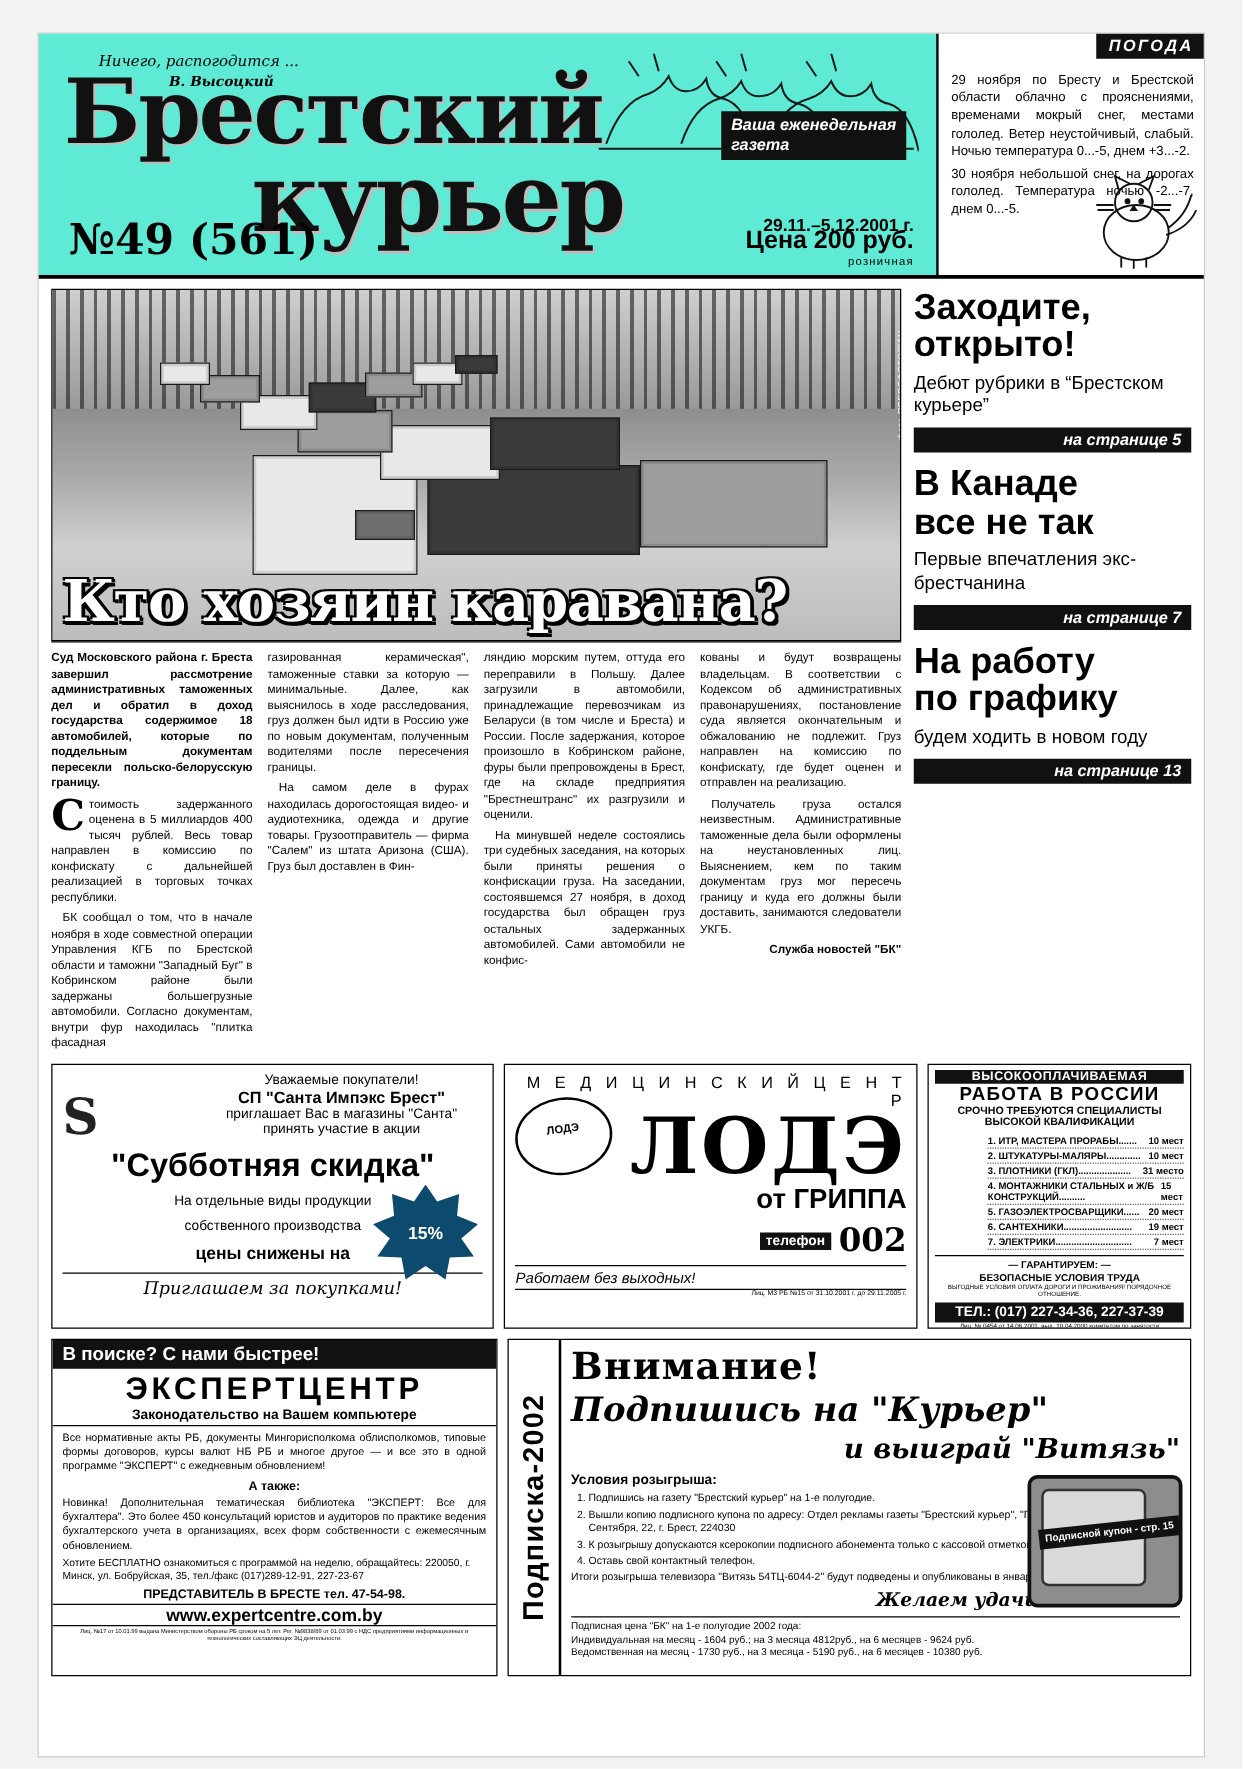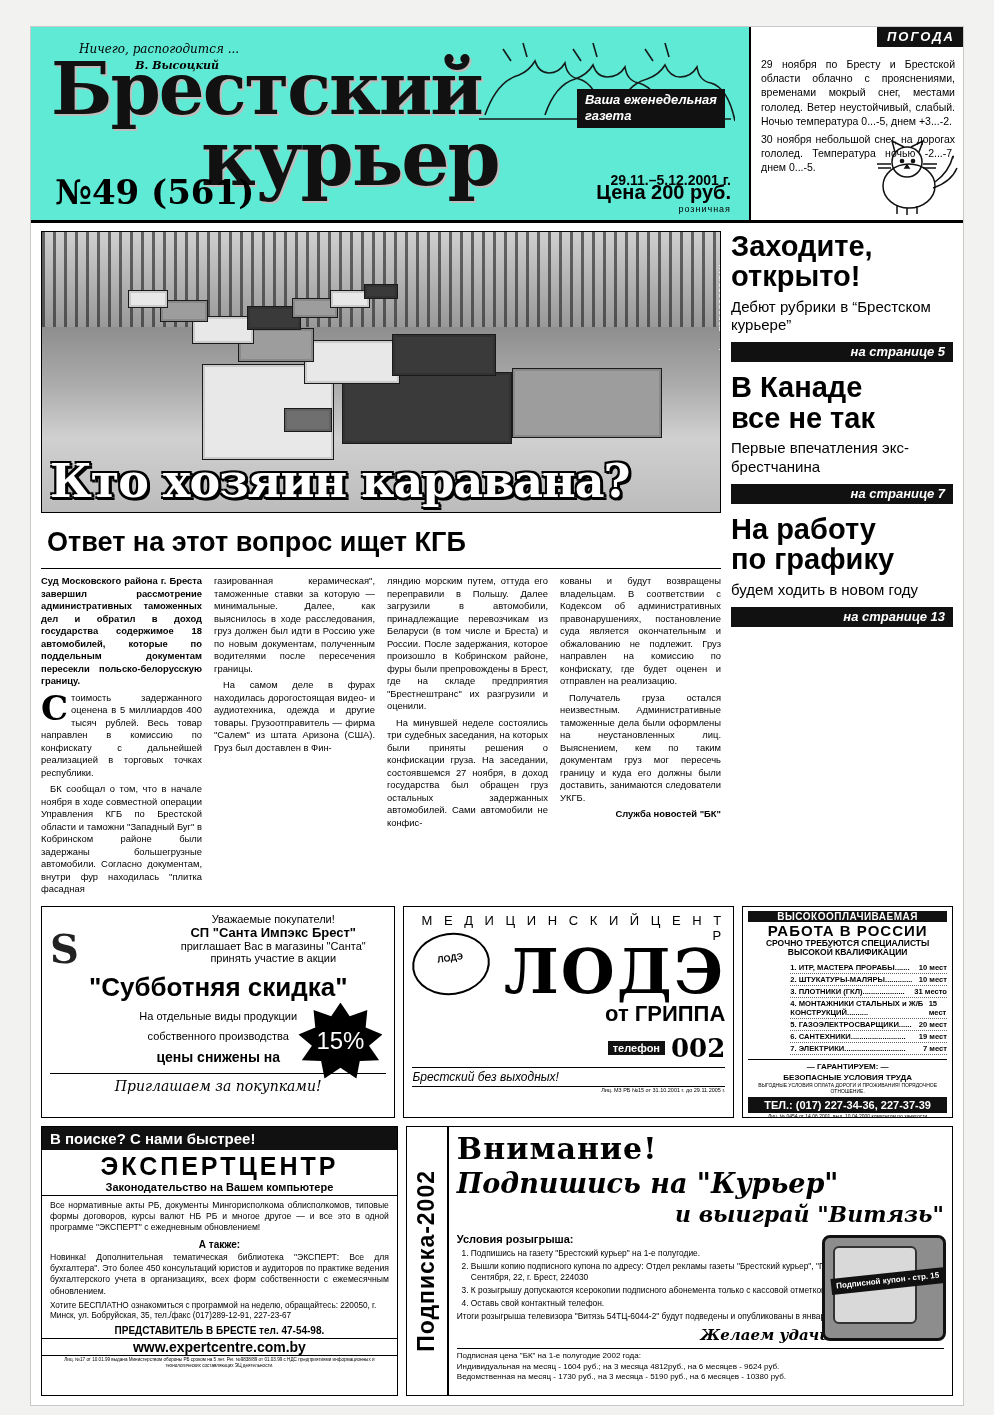--- a/index.html
+++ b/index.html
@@ -280,24 +280,24 @@
   .ad-santa .sub { text-align: center; font-size: 11px; margin-top: 6px; line-height:1.3; }
   .ad-santa .price { text-align: center; font-size: 14px; font-weight: bold; margin-top: 6px; }
   .ad-santa .foot {
     margin-top: 8px; text-align: center;
     font-family: "DejaVu Serif", serif; font-style: italic; font-size: 14px;
     border-top: 1px solid #000; padding-top: 4px;
   }
   .starburst {
     position: absolute; right: 12px; bottom: 38px;
     width: 84px; height: 76px;
-    background: #000000;
+    background: #0c4a6e;
     color: #fff;
-    font-weight: normal;
-    font-size: 24px;
+    font-weight: bold;
+    font-size: 14px;
     display: flex; align-items: center; justify-content: center;
     clip-path: polygon(50% 0%,61% 18%,82% 10%,80% 33%,100% 42%,84% 57%,96% 76%,73% 77%,69% 100%,50% 86%,31% 100%,27% 77%,4% 76%,16% 57%,0% 42%,20% 33%,18% 10%,39% 18%);
   }
 
   
   .ad-lode { width: 336px; height: 212px; padding: 6px 8px; }
   .ad-lode .top { font-size: 13px; font-weight: normal; letter-spacing: 4px; text-align: right; }
   .ad-lode .brand {
     font-family: "DejaVu Serif", serif;
     font-size: 62px; font-weight: bold; text-align: right; line-height: .95;
@@ -470,21 +470,20 @@
         <div class="truck" style="left:288px; top:58px; width:40px; height:18px;"></div>
         <div class="truck dark" style="left:322px; top:52px; width:34px; height:15px;"></div>
         <div class="truck mid" style="left:118px; top:68px; width:48px; height:22px;"></div>
         <div class="truck" style="left:86px; top:58px; width:40px; height:18px;"></div>
         <div class="truck mid" style="left:242px; top:176px; width:48px; height:24px; background:#6f6f6f;"></div>
 
         <div class="photo-credit">фото ПРЕССФОТО/ВАН</div>
         <div class="photo-headline">Кто хозяин каравана?</div>
       </div>
 
-      <h1 class="lead-title">Ответ на этот вопрос ищет КГБ</h1>
 
       <div class="article-cols">
         <div class="acol">
           <p class="lede">Суд Московского района г. Бреста завершил рассмотрение административных таможенных дел и обратил в доход государства содержимое 18 автомобилей, которые по поддельным документам пересекли польско-белорусскую границу.</p>
           <p class="dropcap nohang">Стоимость задержанного оценена в 5 миллиардов 400 тысяч рублей. Весь товар направлен в комиссию по конфискату с дальнейшей реализацией в торговых точках республики.</p>
           <p>БК сообщал о том, что в начале ноября в ходе совместной операции Управления КГБ по Брестской области и таможни "Западный Буг" в Кобринском районе были задержаны большегрузные автомобили. Согласно документам, внутри фур находилась "плитка фасадная</p>
         </div>
         <div class="acol">
           <p class="nohang">газированная керамическая", таможенные ставки за которую — минимальные. Далее, как выяснилось в ходе расследования, груз должен был идти в Россию уже по новым документам, полученным водителями после пересечения границы.</p>
           <p>На самом деле в фурах находилась дорогостоящая видео- и аудиотехника, одежда и другие товары. Грузоотправитель — фирма "Салем" из штата Аризона (США). Груз был доставлен в Фин-</p>
@@ -550,21 +549,21 @@
 
       <div class="ad ad-lode">
         <div class="badge">ЛОДЭ</div>
         <div class="top">М Е Д И Ц И Н С К И Й   Ц Е Н Т Р</div>
         <div class="brand">ЛОДЭ</div>
         <div class="l2">от ГРИППА</div>
         <div class="phone-row">
           <span class="phone-label">телефон</span>
           <span class="phone-num">002</span>
         </div>
-        <div class="work">Брестский без выходных!</div>
+        <div class="work">Работаем без выходных!</div>
         <div class="lic">Лиц. М3 РБ №15 от 31.10.2001 г. до 29.11.2005 г.</div>
 
       </div>
 
       <div class="ad ad-rus">
         <div class="hdr">ВЫСОКООПЛАЧИВАЕМАЯ</div>
         <div class="hdr2">РАБОТА В РОССИИ</div>
         <div class="sub2">СРОЧНО ТРЕБУЮТСЯ СПЕЦИАЛИСТЫ ВЫСОКОЙ КВАЛИФИКАЦИИ</div>
         <ul>
           <li>

